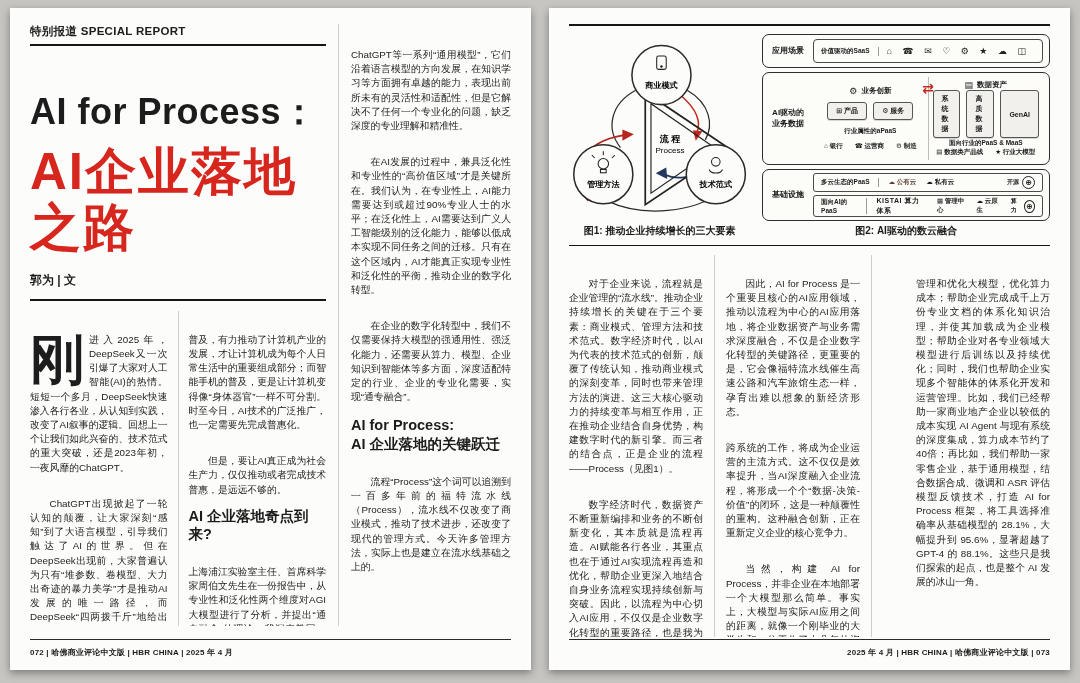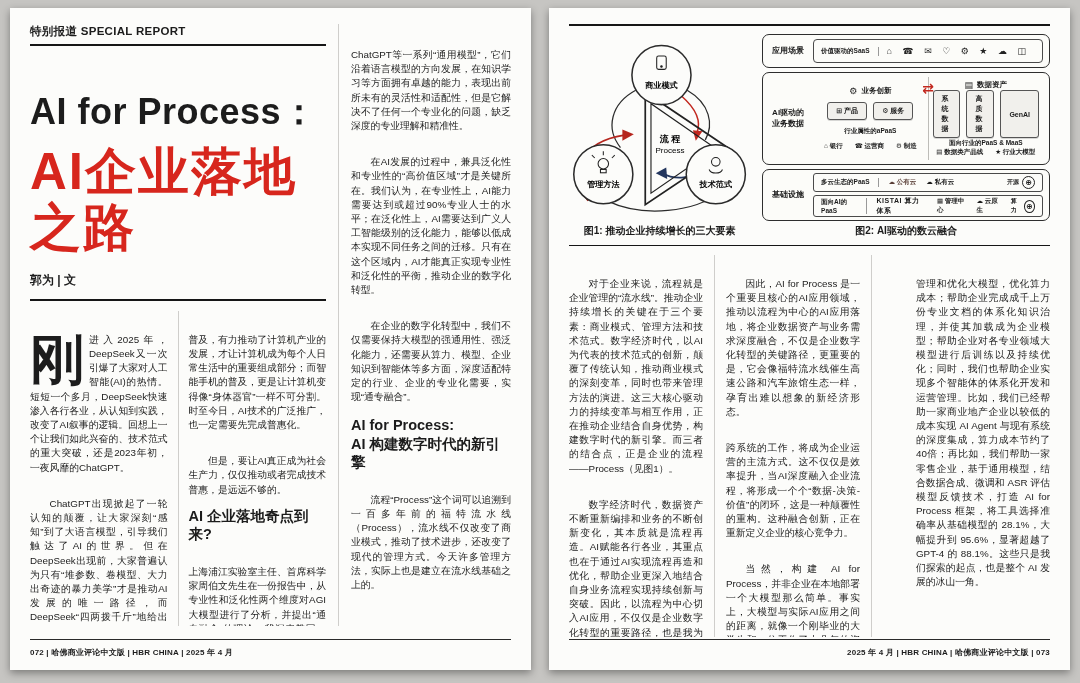--- a/index.html
+++ b/index.html
@@ -120,21 +120,21 @@
             <h3 class="sub">AI 企业落地奇点到来?</h3>
             <p class="b cont">上海浦江实验室主任、首席科学家周伯文先生在一份报告中，从专业性和泛化性两个维度对AGI大模型进行了分析，并提出“通专融合”的理论。我深表赞同。我们可以看到，经过过去一段时间的积累和发展，AI技术分别在专业性和泛化性两个维度有了长远的线性发展。例如，在人类蛋白质结构预测的专业领域，Alpha Fold已经展现了非凡的能力，能够预测超过2亿个蛋白质模型，甚至超越了人类本身的预测能力。但这样一个强大的AI模型，可能却无法回答一个简单的日常问题，泛化能力严重不足。另一方面，例如DeepSeek、LLaMA，或是</p>
           </div>
         </div>
       </div>
       <div class="lp-col3">
         <p class="b cont">ChatGPT等一系列“通用模型”，它们沿着语言模型的方向发展，在知识学习等方面拥有卓越的能力，表现出前所未有的灵活性和适配性，但是它解决不了任何一个专业化的问题，缺乏深度的专业理解和精准性。</p>
         <p class="b">在AI发展的过程中，兼具泛化性和专业性的“高价值区域”才是关键所在。我们认为，在专业性上，AI能力需要达到或超过90%专业人士的水平；在泛化性上，AI需要达到广义人工智能级别的泛化能力，能够以低成本实现不同任务之间的迁移。只有在这个区域内，AI才能真正实现专业性和泛化性的平衡，推动企业的数字化转型。</p>
         <p class="b">在企业的数字化转型中，我们不仅需要保持大模型的强通用性、强泛化能力，还需要从算力、模型、企业知识到智能体等多方面，深度适配特定的行业、企业的专业化需要，实现“通专融合”。</p>
         <h3 class="sub tight">AI for Process:</h3>
-        <h3 class="sub tight2">AI 构建数字时代的新引擎</h3>
+        <h3 class="sub tight2">AI 企业落地的关键跃迁</h3>
         <p class="b">流程“Process”这个词可以追溯到一百多年前的福特流水线（Process），流水线不仅改变了商业模式，推动了技术进步，还改变了现代的管理方式。今天许多管理方法，实际上也是建立在流水线基础之上的。</p>
       </div>
     </div>
     <div class="pfooter">072 | 哈佛商业评论中文版 | HBR CHINA | 2025 年 4 月</div>
   </div>
 </div>
 
 <div class="page right">
   <div class="inner">
     <div class="rtoprule"></div>

